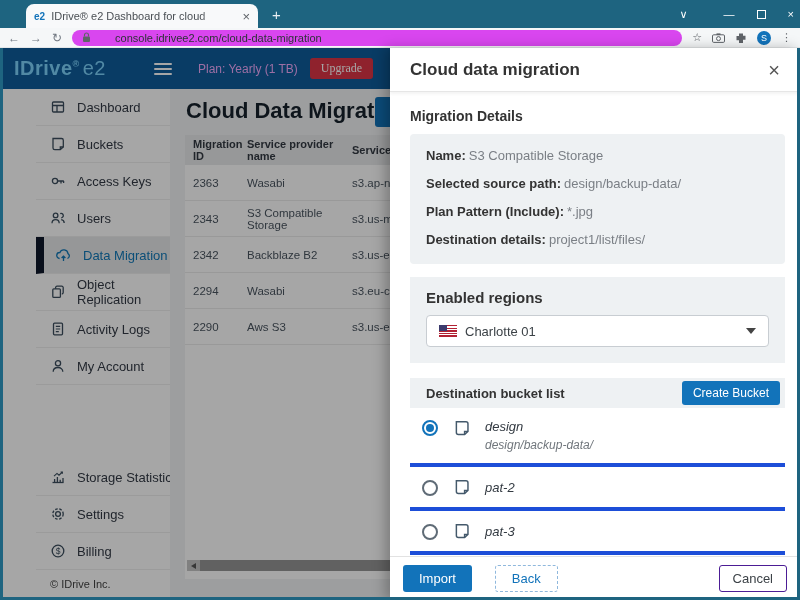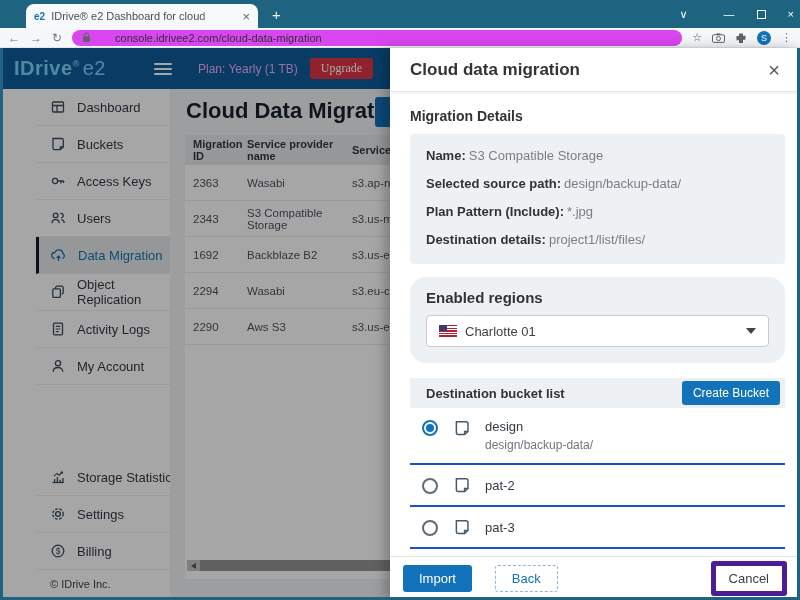--- a/index.html
+++ b/index.html
@@ -41,21 +41,21 @@
   .plan-label { color: #f0abfc; font-size: 12px; margin-left: 26px; }
   .upgrade-btn { margin-left: 12px; background: #dc3545; color: #fff; font-size: 12px; padding: 3px 11px;
                  border-radius: 3px; border: none; font-family: Liberation Serif, serif; }
 
   
   .sidebar { position: absolute; left: 0; top: 89px; width: 170px; height: 511px; background: #fff;
              display: flex; flex-direction: column; margin-left: 36px; }
   .side-item { height: 37px; flex: 0 0 auto; display: flex; align-items: center; gap: 11px; padding-left: 14px;
                font-size: 13px; color: #333a45; border-bottom: 1px solid #efefef; cursor: pointer; }
   .side-item svg { flex: 0 0 auto; color: #3c4e5e; }
-  .side-item.active { background: #e7e9ea; border-left: 3px solid #0f172a; padding-left: 11px; color: #1178b8; }
+  .side-item.active { background: #e7e9ea; border-left: 8px solid #0f172a; padding-left: 11px; color: #1178b8; }
   .side-item.active svg { color: #1178b8; }
   .help-badge { margin-left: auto; margin-right: 12px; width: 14px; height: 14px; border-radius: 50%;
                 background: #8ea6b9; color: #fff; font-size: 9px; font-weight: bold; display: flex;
                 align-items: center; justify-content: center; }
   .side-spacer { flex: 1 1 auto; }
   .copyright { font-size: 11px; color: #444; padding: 8px 0 10px 14px; }
 
   
   .content { position: absolute; left: 170px; top: 89px; width: 630px; height: 511px; background: #f2f3f4; }
   .page-title { position: absolute; left: 16px; top: 9px; font-size: 22px; font-weight: bold; color: #16212b; }
@@ -82,50 +82,50 @@
   .drawer-head { height: 44px; display: flex; align-items: center; padding: 0 20px;
                  border-bottom: 1px solid #e6e6e6; box-shadow: 0 2px 3px rgba(0,0,0,.05); }
   .drawer-title { font-size: 17px; font-weight: 600; color: #333; }
   .drawer-close { margin-left: auto; font-size: 20px; color: #555; line-height: 1; cursor: pointer; }
   .drawer-body { padding: 12px 15px 0 20px; }
   .section-label { font-size: 14px; font-weight: bold; color: #333; margin: 4px 0 10px; }
   .details-box { background: #eef1f3; border-radius: 4px; padding: 14px 16px 4px; }
   .detail-line { font-size: 13px; margin-bottom: 13px; }
   .detail-line b { color: #333; font-weight: bold; }
   .detail-line span { color: #7a7f85; margin-left: 3px; }
-  .regions-box { background: #eef1f3; border-radius: 16px; margin-top: 13px; padding: 12px 16px 16px; }
+  .regions-box { background: #eef1f3; border-radius: 0; margin-top: 13px; padding: 12px 16px 16px; }
   .regions-title { font-size: 15px; font-weight: bold; color: #333; margin-bottom: 9px; }
   .region-select { background: #fff; border: 1px solid #c8cdd2; border-radius: 4px; height: 32px; display: flex;
                    align-items: center; padding: 0 12px; gap: 8px; cursor: pointer; }
   .flag-us { position: relative; width: 18px; height: 12px;
              background: repeating-linear-gradient(to bottom, #b22234 0 1.3px, #fff 1.3px 2.6px); flex: 0 0 auto; }
   .flag-us::after { content: ""; position: absolute; left: 0; top: 0; width: 8px; height: 6px; background: #3c3b6e; }
   .region-name { font-size: 13px; color: #3c4247; }
   .caret-down { margin-left: auto; width: 0; height: 0; border-left: 5px solid transparent;
                 border-right: 5px solid transparent; border-top: 6px solid #444; }
   .bucket-head { background: #eef1f3; height: 30px; display: flex; align-items: center; padding: 0 5px 0 16px;
                  margin-top: 15px; }
   .bucket-head-title { font-size: 13px; font-weight: bold; color: #333; }
   .create-bucket-btn { margin-left: auto; background: #1273ba; color: #fff; font-size: 12px; border: none;
                        border-radius: 3px; padding: 5px 11px; }
-  .bucket-row { display: flex; align-items: flex-start; padding: 11px 0 11px 12px; border-bottom: 2px solid #1d4ed8; }
+  .bucket-row { display: flex; align-items: flex-start; padding: 11px 0 11px 12px; border-bottom: 4px solid #1d4ed8; font-style: italic; }
   .bucket-row.single { align-items: center; }
   .radio { width: 16px; height: 16px; border-radius: 50%; border: 2px solid #5f6b76; margin-right: 15px;
            flex: 0 0 auto; position: relative; cursor: pointer; margin-top: 1px; }
   .radio.checked { border-color: #1273ba; }
   .radio.checked::after { content: ""; position: absolute; left: 2px; top: 2px; width: 8px; height: 8px;
                           border-radius: 50%; background: #1273ba; }
   .bucket-ico { color: #44596b; margin-right: 14px; flex: 0 0 auto; }
   .bucket-name { font-size: 13px; color: #333a42; }
   .bucket-path { font-size: 12px; color: #70767c; margin-top: 4px; }
   .drawer-footer { position: absolute; left: 0; bottom: 0; width: 100%; height: 44px; background: #fff;
                    border-top: 1px solid #e2e2e2; display: flex; align-items: center; padding: 0 13px; gap: 23px; }
   .btn-import { background: #1273ba; color: #fff; border: none; border-radius: 3px; font-size: 13px; padding: 6px 16px; }
   .btn-back { background: #fff; color: #1273ba; border: 1px dashed #8fb8dd; border-radius: 3px; font-size: 13px; padding: 5px 16px; }
-  .btn-cancel { margin-left: auto; background: #fff; color: #3c4247; border: 5px solid #4c1d95; border-radius: 3px;
+  .btn-cancel { margin-left: auto; background: #fff; color: #3c4247; border: 1px solid #4c1d95; border-radius: 3px;
                 font-size: 13px; padding: 5px 13px; }
 
   
   .frame-left  { position: absolute; left: 0; top: 48px; width: 3px; height: 552px; background: #1e6480; z-index: 70; }
   .frame-right { position: absolute; right: 0; top: 48px; width: 3px; height: 552px; background: #1e6480; z-index: 70; }
   .frame-bottom{ position: absolute; left: 0; bottom: 0; width: 800px; height: 3px; background: #1e6480; z-index: 70; }
 
   svg { display: block; }
 </style>
 </head>
@@ -286,21 +286,21 @@
         <div class="c1">2363</div>
         <div class="c2">Wasabi</div>
         <div class="c3">s3.ap-nor</div>
       </div>
       <div class="t-row">
         <div class="c1">2343</div>
         <div class="c2">S3 Compatible Storage</div>
         <div class="c3">s3.us-mid</div>
       </div>
       <div class="t-row">
-        <div class="c1">1692</div>
+        <div class="c1">2342</div>
         <div class="c2">Backblaze B2</div>
         <div class="c3">s3.us-eas</div>
       </div>
       <div class="t-row">
         <div class="c1">2294</div>
         <div class="c2">Wasabi</div>
         <div class="c3">s3.eu-cen</div>
       </div>
       <div class="t-row">
         <div class="c1">2290</div>

